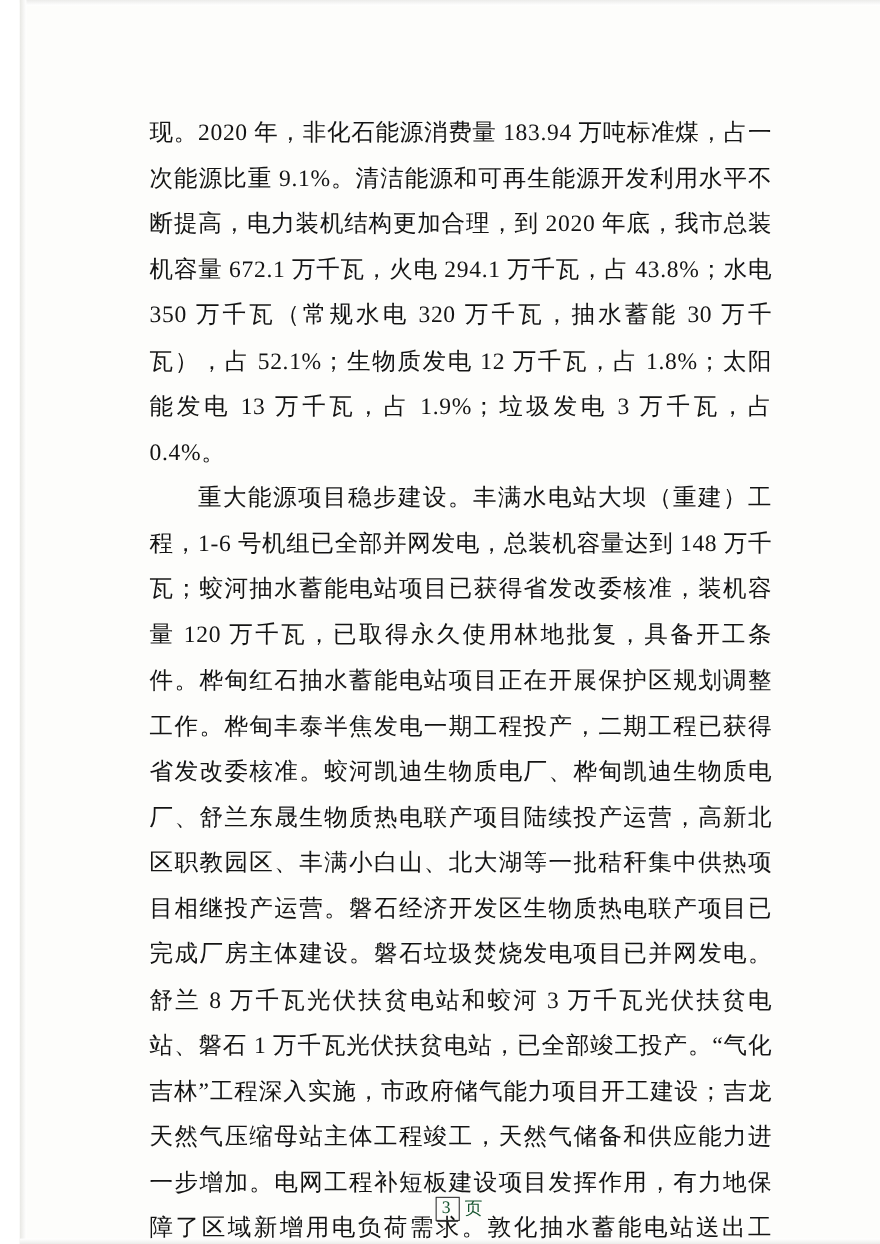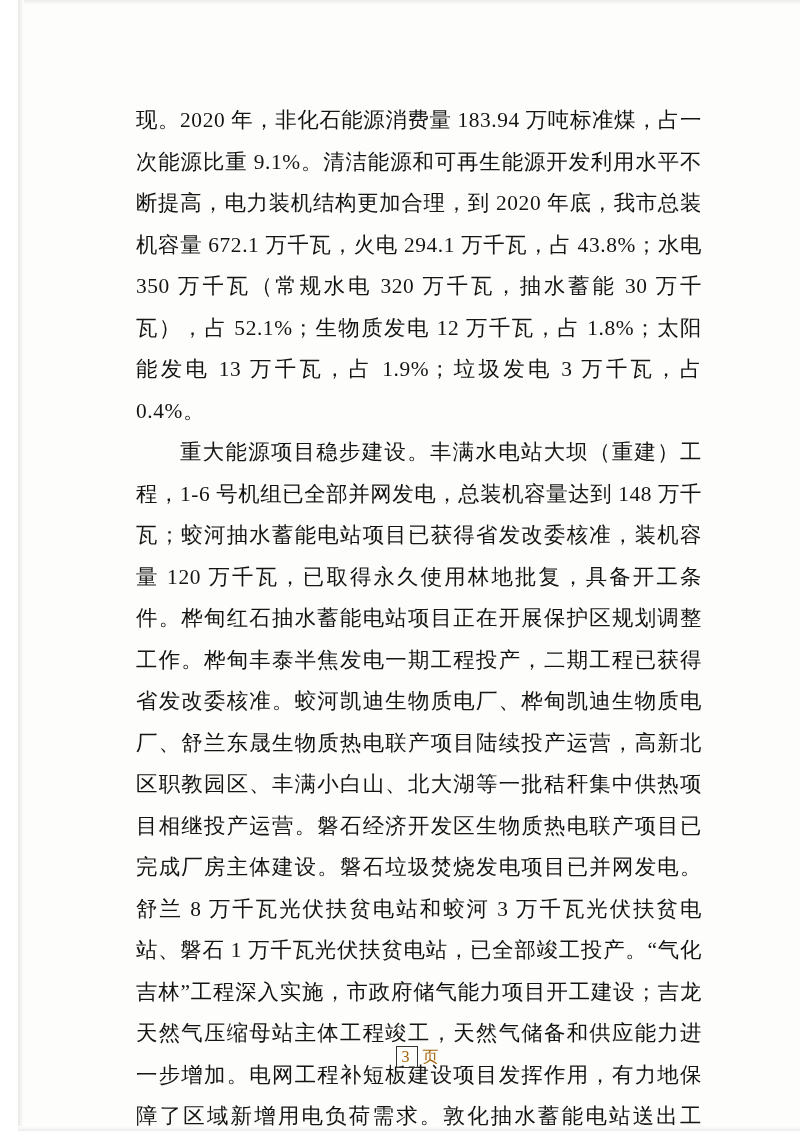--- a/index.html
+++ b/index.html
@@ -53,22 +53,23 @@
   .footer {
     position: absolute;
     left: 0;
     top: 1046px;
     width: 800px;
     text-align: center;
   }
   .page-num-wrap {
     display: inline-block;
     font-size: 17px;
-    color: #a16207;
+    color: #14532d;
     letter-spacing: 2px;
+    margin-top: 42px;
   }
   .page-num-box {
     display: inline-block;
     border: 1px solid #333;
     padding: 0px 5px 1px 5px;
     line-height: 19px;
     font-family: "Liberation Serif", serif;
     font-size: 16px;
     vertical-align: middle;
   }

